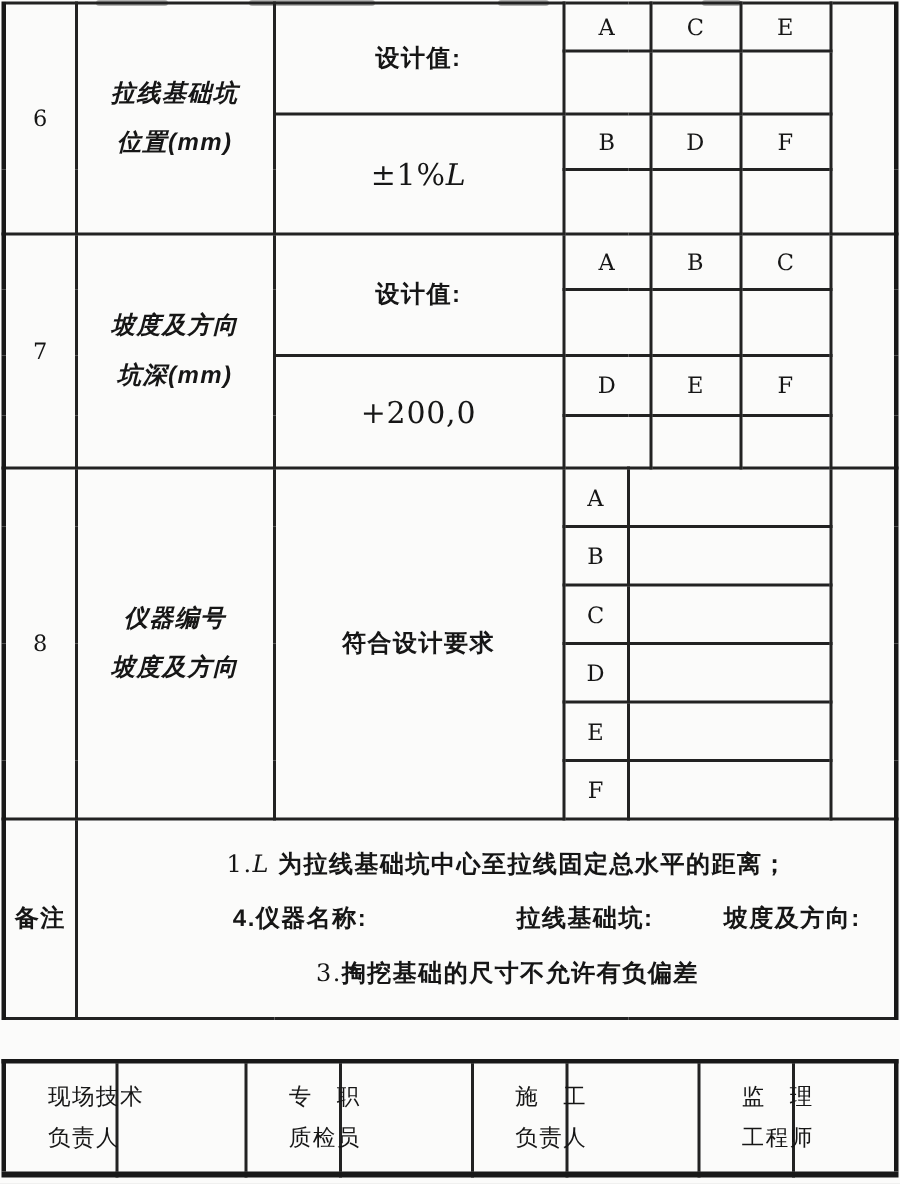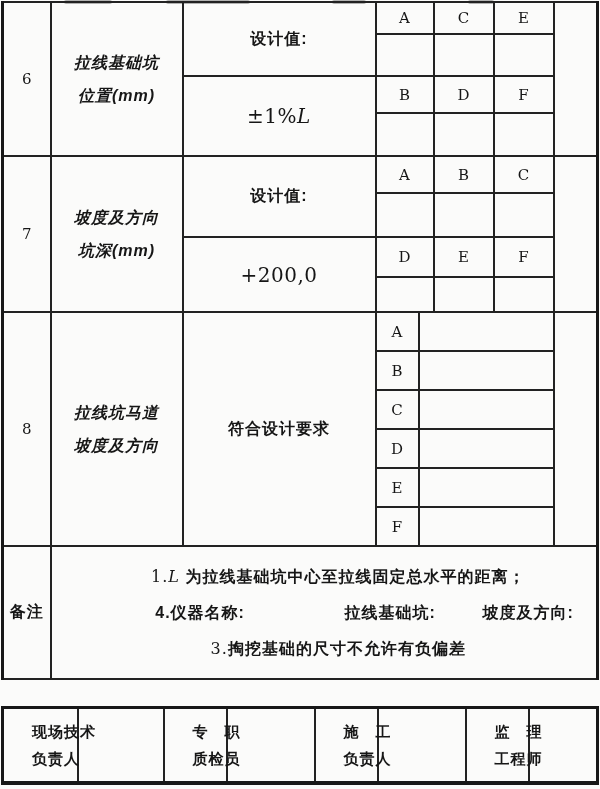--- a/index.html
+++ b/index.html
@@ -37,21 +37,21 @@
   .note-line .seg1{display:inline-block;width:195px;}
   .note-line .seg2{display:inline-block;width:185px;}
   .note-num{font-family:"DejaVu Serif",serif;font-weight:400;}
   .note-L{font-family:"DejaVu Serif",serif;font-style:italic;font-weight:400;}
 
   .sig{
     position:absolute;left:1px;top:706px;width:597px;
     border:3px solid #181818;border-bottom-width:4px;
   }
   .sig td{border:2px solid #222;padding:0;text-align:center;vertical-align:middle;height:72px;}
-  .sig .lbl div{font-weight:700;font-size:15px;letter-spacing:1px;line-height:27px;white-space:nowrap;margin-left:28px;}
+  .sig .lbl div{font-weight:400;font-size:15px;letter-spacing:1px;line-height:27px;white-space:nowrap;margin-left:28px;}
 </style>
 </head>
 <body>
 
 <div class="sheet">
 
   <div class="smudge" style="left:64px;width:48px;"></div>
   <div class="smudge" style="left:166px;width:84px;"></div>
   <div class="smudge" style="left:332px;width:34px;"></div>
   <div class="smudge" style="left:468px;width:26px;"></div>
@@ -123,21 +123,21 @@
     </tr>
     <tr class="h35">
       <td colspan="2"></td>
       <td></td>
       <td></td>
     </tr>
 
     <tr class="h39">
       <td rowspan="6" class="num">8</td>
       <td rowspan="6" class="cn item">
-        <div>拉线坑马道</div>
+        <div>仪器编号</div>
         <div>坡度及方向</div>
       </td>
       <td rowspan="6" class="cn">符合设计要求</td>
       <td class="letter">A</td>
       <td colspan="3"></td>
       <td rowspan="6"></td>
     </tr>
     <tr class="h39">
       <td class="letter">B</td>
       <td colspan="3"></td>

